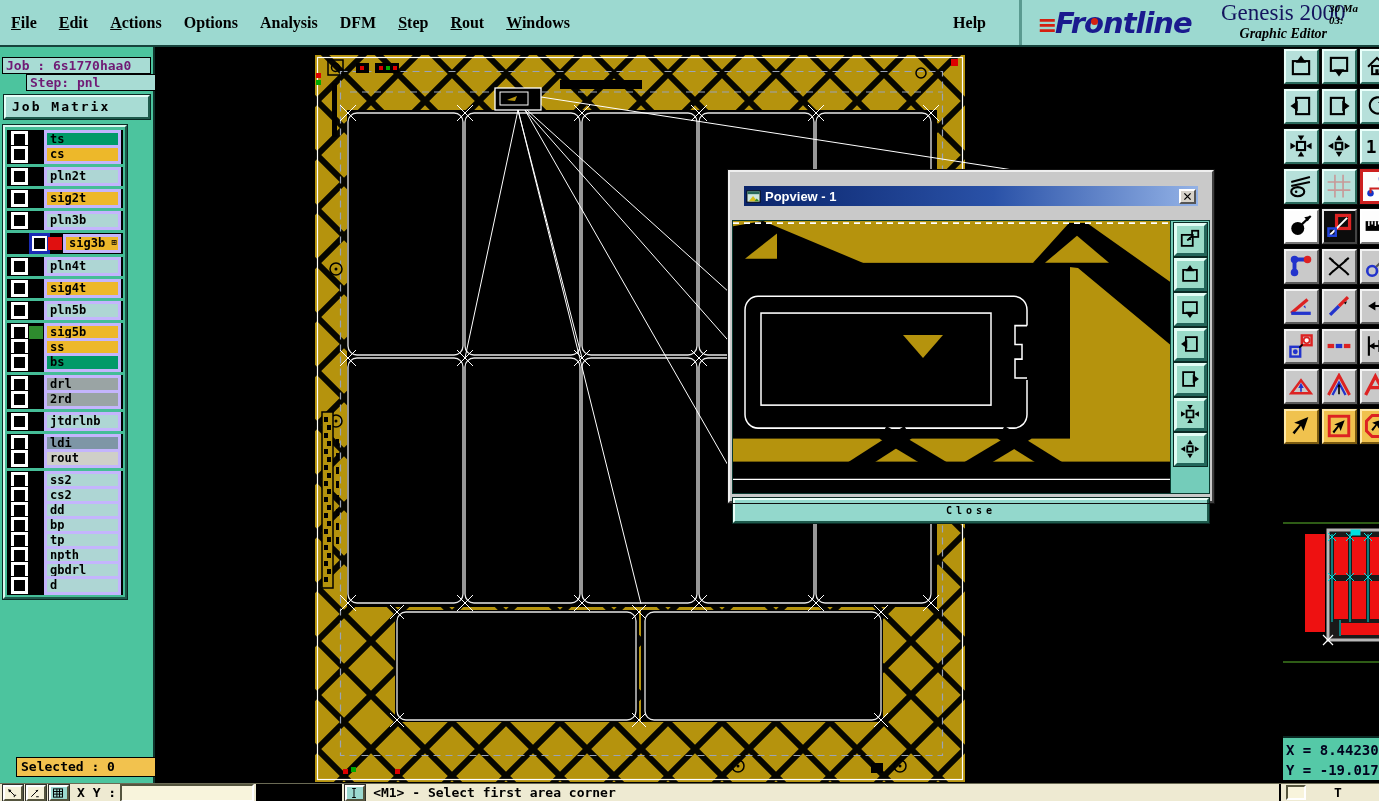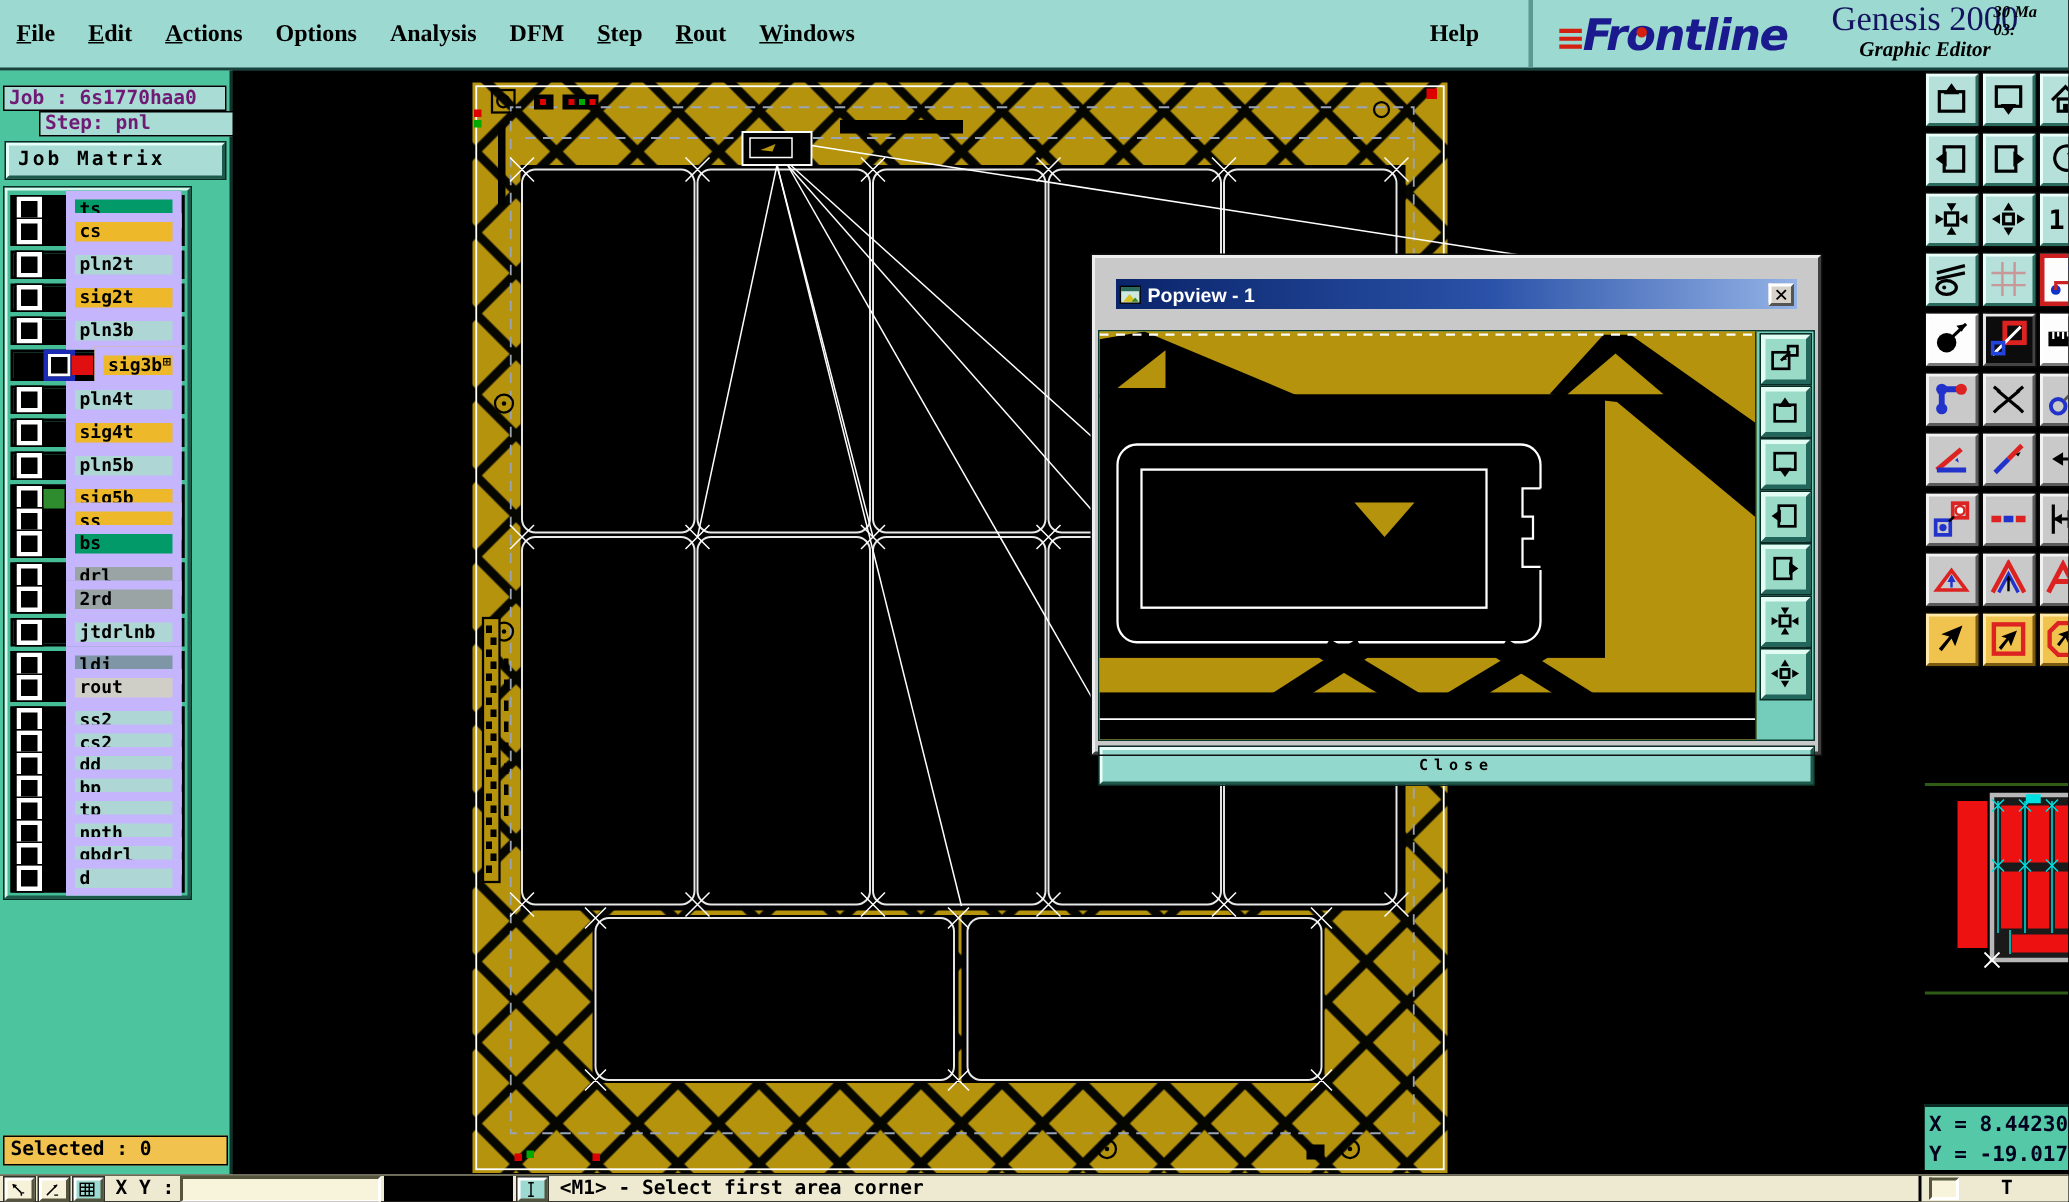--- a/index.html
+++ b/index.html
@@ -32,23 +32,23 @@
                   font-family:"DejaVu Sans Mono",monospace;font-size:13px;font-weight:bold;letter-spacing:2px;line-height:20px;padding:0 0 0 6px;text-align:left;}
   #layer-frame{position:absolute;left:3px;top:78px;width:124px;height:474px;background:#45bd97;
                border:2px solid;border-color:#d8f8ee #1e5a4c #1e5a4c #d8f8ee;outline:1px solid #0a2a24;
                box-sizing:border-box;padding:3px 2px;overflow:hidden;}
   .lgroup{border:2px solid #000;background:#000;margin-bottom:3px;}
   .lrow{display:flex;align-items:center;height:15px;background:#000;}
   .lrow.sel{height:17px;padding-left:20px;}
   .lcb{width:11px;height:11px;background:#000;border:3px solid #fff;outline:1px solid #000;margin:0 1px 0 2px;flex:none;box-sizing:content-box;}
   .lrow.sel .lcb{border-width:2px;outline:3px solid #1b2bb4;margin-left:3px;}
   .lsw{width:14px;height:13px;flex:none;margin-right:1px;}
-  .llabel{flex:1;height:13px;border:6px solid #c4b5fd;font-size:12px;font-weight:bold;color:#000;line-height:12px;padding-left:3px;position:relative;overflow:hidden;}
+  .llabel{flex:1;height:13px;border:3px solid #c4b5fd;font-size:12px;font-weight:bold;color:#000;line-height:12px;padding-left:3px;position:relative;overflow:hidden;}
   .lbadge{position:absolute;right:1px;top:1px;font-size:9px;line-height:9px;}
-  #selected-bar{position:absolute;left:2px;top:710px;width:150px;height:20px;background:#f2c24e;border:1px solid #000;box-sizing:border-box;
+  #selected-bar{position:absolute;left:16px;top:710px;width:150px;height:20px;background:#f2c24e;border:1px solid #000;box-sizing:border-box;
                 font-size:13px;font-weight:bold;line-height:17px;padding-left:4px;color:#000;}
 
   
   #canvas{left:155px;top:47px;width:1128px;height:736px;background:#000;}
   #canvas svg{display:block;}
 
   
   #right-strip{left:1283px;top:47px;width:96px;height:736px;background:#000;overflow:hidden;}
   #tb-grid{position:absolute;left:1px;top:2px;width:124px;display:flex;flex-wrap:wrap;}
   .tb-btn{width:35px;height:35px;margin:0 3px 5px 0;padding:0;box-sizing:border-box;position:relative;

